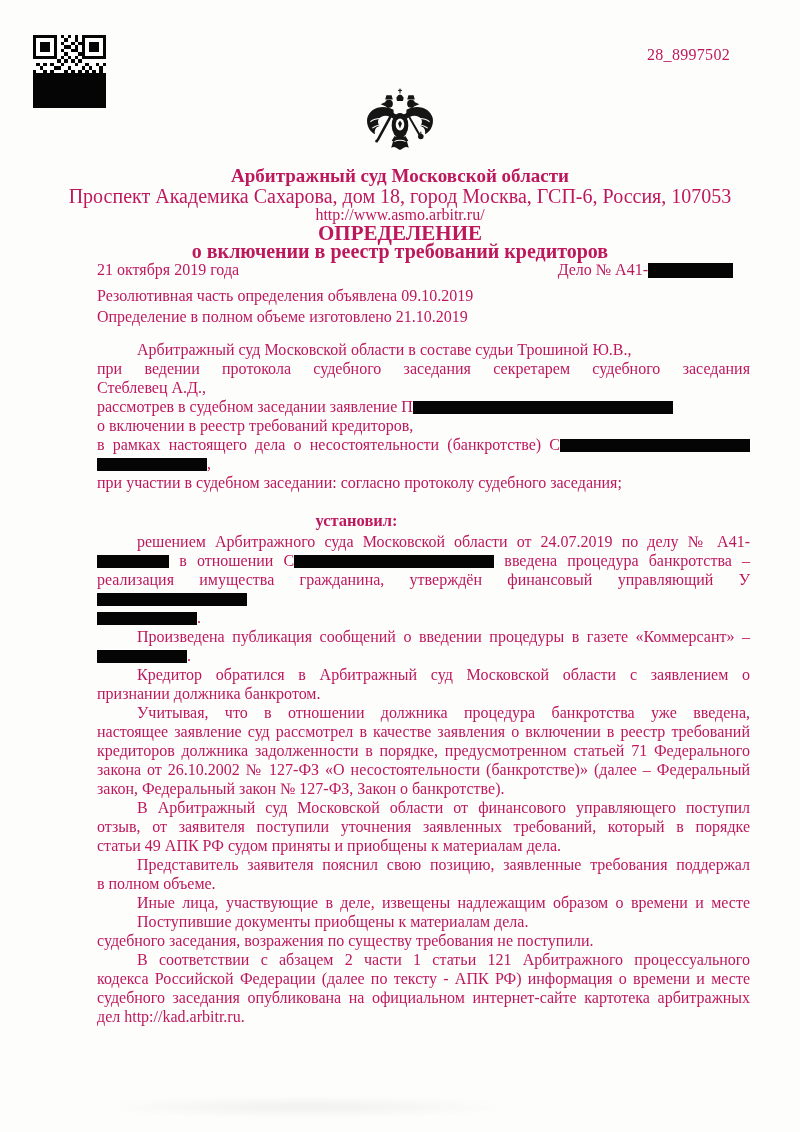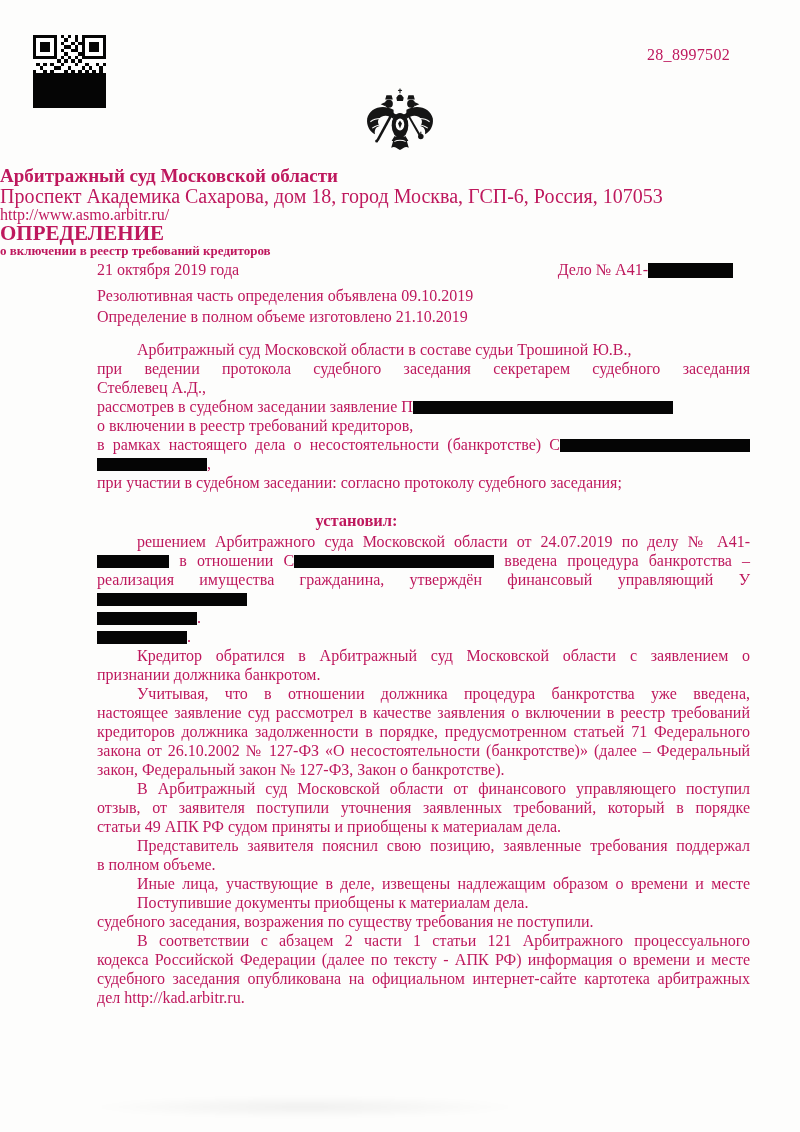--- a/index.html
+++ b/index.html
@@ -15,27 +15,27 @@
   
   .qr{position:absolute;left:33px;top:35px;width:73px;height:73px;}
   .doc-number{
     padding-top:46px;
     text-align:right;
     padding-right:70px;
     font-size:16px;line-height:18px;
     letter-spacing:.3px;
   }
   
-  .header{}
+  .header{text-align:center;}
   .emblem{display:block;margin:23px auto 0;width:74px;height:75px;}
   .court-name{margin-top:3px;font-size:19px;font-weight:bold;line-height:22px;}
   .court-address{font-size:20px;line-height:19px;}
   .court-website{font-size:16px;line-height:17px;}
   .doc-title{font-size:21px;font-weight:bold;line-height:18px;margin-top:1px;}
-  .doc-subtitle{font-size:13px;font-weight:bold;line-height:18px;}
+  .doc-subtitle{font-size:20px;font-weight:bold;line-height:18px;}
   
   .meta{margin-left:97px;width:653px;font-size:16px;}
   .city{margin-top:17px;line-height:19px;}
   .date-row{display:flex;justify-content:space-between;line-height:19px;}
   .case-group{padding-right:17px;white-space:nowrap;}
   .resolutive{margin-top:6px;line-height:21px;}
   
   .body-block{margin-left:97px;width:653px;font-size:16px;}
   #intro-lines{margin-top:13px;}
   .line{line-height:19px;min-height:19px;}
@@ -211,20 +211,21 @@
       <div class="line"><span>при участии в судебном заседании: согласно протоколу судебного заседания;</span></div>
     </div>
 
   <div class="established-heading">установил:</div>
 
   <div id="established-lines" class="body-block">
       <div class="line ind j"><span>решением Арбитражного суда Московской области от 24.07.2019 по делу № А41-</span></div>
       <div class="line j"><span class="redact" style="width: 72px;"></span><span> в отношении С</span><span class="redact" style="width: 200px;"></span><span> введена процедура банкротства –</span></div>
       <div class="line j"><span>реализация имущества гражданина, утверждён финансовый управляющий У</span><span class="redact" style="width: 150px;"></span></div>
       <div class="line"><span class="redact" style="width: 100px;"></span><span>.</span></div>
+      <div class="line ind j"><span>Произведена публикация сообщений о введении процедуры в газете «Коммерсант» –</span></div>
       <div class="line"><span class="redact" style="width: 90px;"></span><span>.</span></div>
       <div class="line ind j"><span>Кредитор обратился в Арбитражный суд Московской области с заявлением о</span></div>
       <div class="line"><span>признании должника банкротом.</span></div>
       <div class="line ind j"><span>Учитывая, что в отношении должника процедура банкротства уже введена,</span></div>
       <div class="line j"><span>настоящее заявление суд рассмотрел в качестве заявления о включении в реестр требований</span></div>
       <div class="line j"><span>кредиторов должника задолженности в порядке, предусмотренном статьей 71 Федерального</span></div>
       <div class="line j"><span>закона от 26.10.2002 № 127-ФЗ «О несостоятельности (банкротстве)» (далее – Федеральный</span></div>
       <div class="line"><span>закон, Федеральный закон № 127-ФЗ, Закон о банкротстве).</span></div>
       <div class="line ind j"><span>В Арбитражный суд Московской области от финансового управляющего поступил</span></div>
       <div class="line j"><span>отзыв, от заявителя поступили уточнения заявленных требований, который в порядке</span></div>

